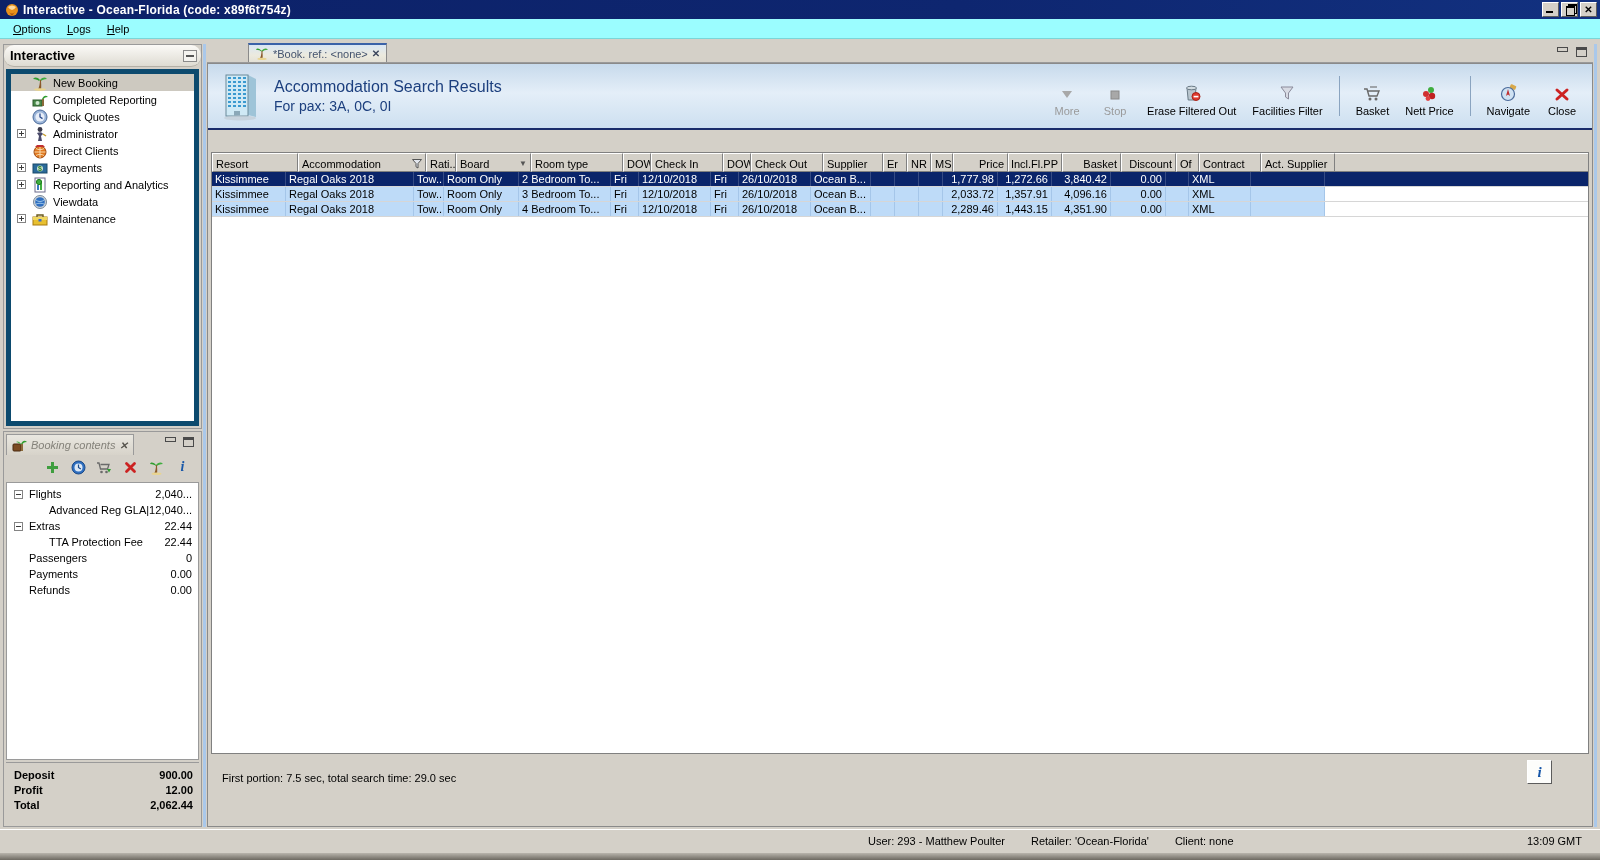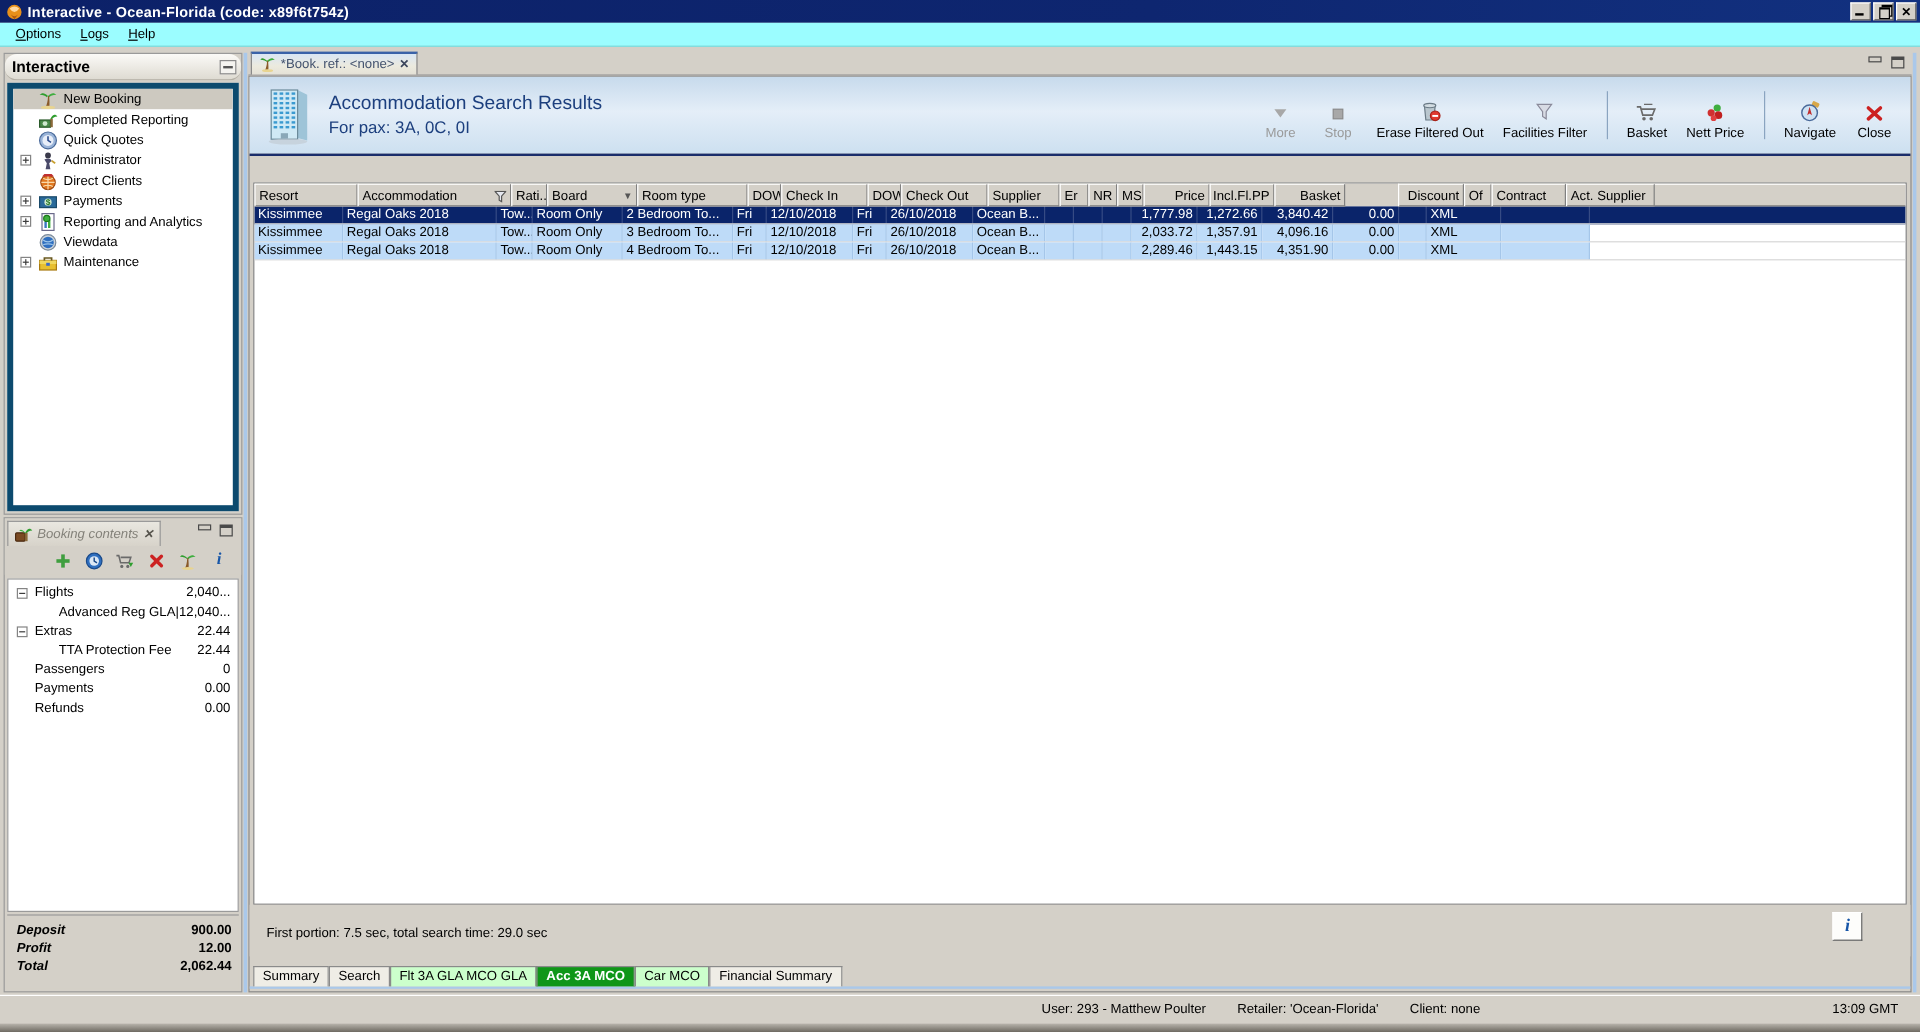--- a/index.html
+++ b/index.html
@@ -54,30 +54,30 @@
   .bk-tool { width:17px; height:17px; display:flex; align-items:center; justify-content:center; }
   .bk-body { position:absolute; left:2px; top:50px; right:2px; bottom:66px; background:#fff; border:1px solid #9a9a9a; padding-top:3px; }
   .bk-row { height:16px; display:flex; align-items:center; padding:0 6px 0 0; }
   .bk-row .expander { margin-left:7px; margin-right:6px; }
   .bk-row .noexp { width:22px; flex:none; }
   .bk-row.lvl1 .noexp { width:42px; }
   .bk-label { flex:1; overflow:hidden; white-space:nowrap; }
   .bk-value { text-align:right; white-space:nowrap; }
   .bk-summary { position:absolute; left:2px; bottom:2px; right:2px; height:62px; background:#d4d0c8; border-top:1px solid #9a9a9a; padding:6px 6px 0 8px; }
   .sum-row { display:flex; height:15px; font-weight:bold; }
-  .sum-label { flex:1;font-style:italic; }
+  .sum-label { flex:1; }
 
   
   .sash-v { position:absolute; background:#aac8ea; }
   #sash-mid { left:203px; top:44px; width:3px; height:783px; }
   #sash-right { left:1594px; top:44px; width:3px; height:783px; }
 
   
   #main-panel { position:absolute; left:207px; top:44px; width:1386px; height:783px; background:#d4d0c8; }
-  .tabstrip { height:19px; display:flex; align-items:flex-end; border-bottom:1px solid #9a9a9a; position:relative; }
+  .tabstrip { height:19px; display:flex; align-items:flex-end; border-bottom:1px solid #9a9a9a; position:relative;padding-left:39px; }
   .main-tab { height:19px; margin-left:2px; background:linear-gradient(#d9e6f4,#eceade 60%,#e4e1d6); border:1px solid #8a8a8a; border-bottom:none; border-top:2px solid #3a62a8; display:flex; align-items:center; gap:4px; padding:0 6px; color:#44536e; }
   .main-tab .tab-close { font-weight:bold; color:#3c465c; font-size:10px; }
   .strip-btns { position:absolute; right:6px; top:3px; display:flex; gap:8px; }
 
   .main-body { position:absolute; left:0; top:19px; right:0; bottom:0; border:1px solid #8a8a8a; background:#d4d0c8; }
 
   .blue-header { height:66px; background:linear-gradient(180deg,#c7daec 0%,#e4eef8 45%,#cde0f0 100%); border-bottom:2px solid #1a2d6b; display:flex; align-items:center; padding:0 8px 0 10px; }
   .bh-icon { width:44px; height:50px; flex:none; margin-right:12px; }
   .bh-titles { display:flex; flex-direction:column; gap:2px; }
   .bh-title { font-size:16px; color:#1c3f7e; }
@@ -573,21 +573,21 @@
           </div>
           <div class="gh-cell r" style="width: 55px;">
             <span>Price</span>
           </div>
           <div class="gh-cell r" style="width: 54px;">
             <span>Incl.Fl.PP</span>
           </div>
           <div class="gh-cell r" style="width: 59px;">
             <span>Basket</span>
           </div>
-          <div class="gh-cell r" style="width: 55px; margin-left: 44px;">
+          <div class="gh-cell r" style="width: 55px;">
             <span>Discount</span>
           </div>
           <div class="gh-cell" style="width: 23px;">
             <span>Of</span>
           </div>
           <div class="gh-cell" style="width: 62px;">
             <span>Contract</span>
           </div>
           <div class="gh-cell" style="width: 74px;">
             <span>Act. Supplier</span>
@@ -660,28 +660,20 @@
           <div class="g-cell" style="width: 62px;">XML</div>
           <div class="g-cell" style="width: 74px;"></div>
         </div>
       </div>
 
     <div class="status-area">
       <span class="status-text">First portion: 7.5 sec, total search time: 29.0 sec</span>
       <span class="info-btn raised">i</span>
     </div>
 
-    <div class="bottom-tabs">
-      <span class="btab">Summary</span>
-      <span class="btab">Search</span>
-      <span class="btab green-light">Flt 3A GLA MCO GLA</span>
-      <span class="btab green-dark">Acc 3A MCO</span>
-      <span class="btab green-light">Car MCO</span>
-      <span class="btab">Financial Summary</span>
-    </div>
   </div>
 </div>
 
 <div class="footer">
   <span class="footer-text">
     <span>User: 293 - Matthew Poulter</span>
     <span>Retailer: 'Ocean-Florida'</span>
     <span>Client: none</span>
   </span>
   <span class="footer-time">13:09 GMT</span>

